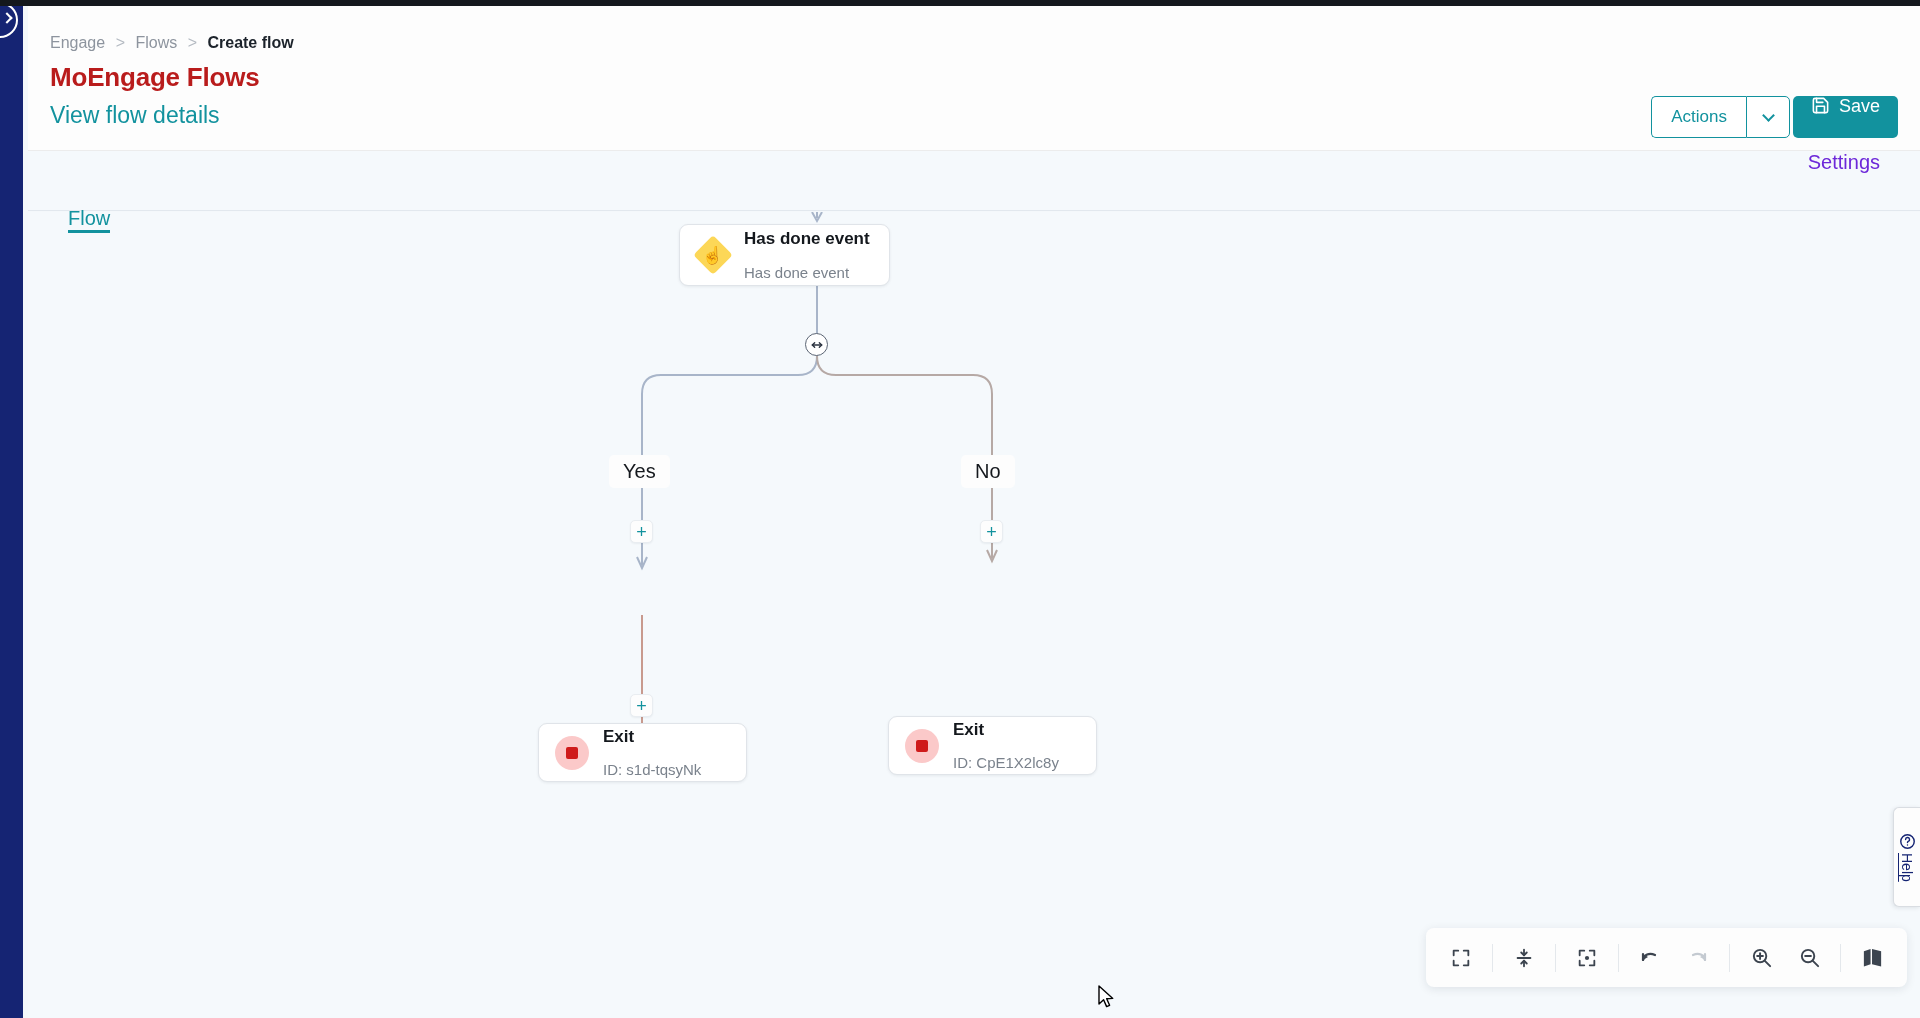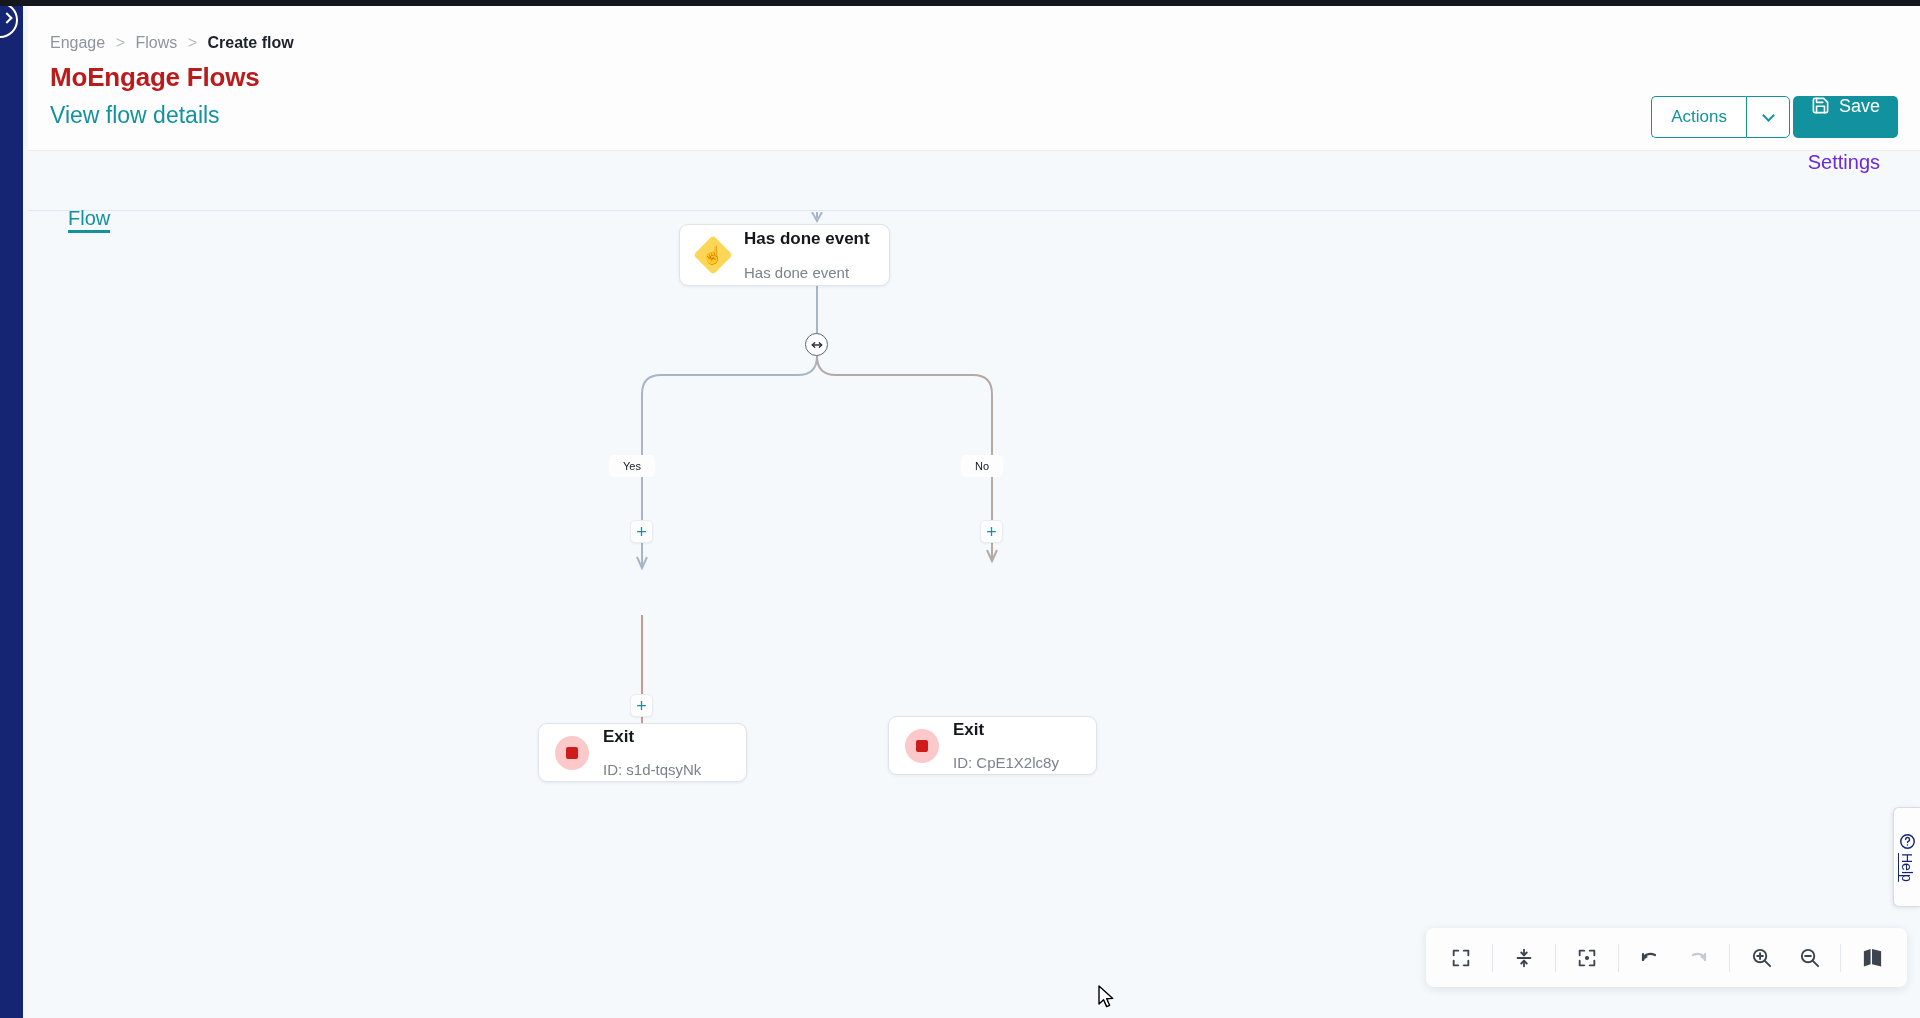--- a/index.html
+++ b/index.html
@@ -254,21 +254,21 @@
     display: flex; align-items: center; justify-content: center;
     cursor: pointer;
     z-index: 6;
   }
 
   
   .branch-label {
     position: absolute;
     background: #fdfdfd;
     border-radius: 5px;
-    font-size: 11px;
+    font-size: 20px;
     color: #14181d;
     padding: 5px 14px;
     z-index: 5;
     cursor: pointer;
   }
   #branch-label-yes { left: 581px; top: 243px; }
   #branch-label-no  { left: 933px; top: 243px; }
 
   
   .add-btn {

